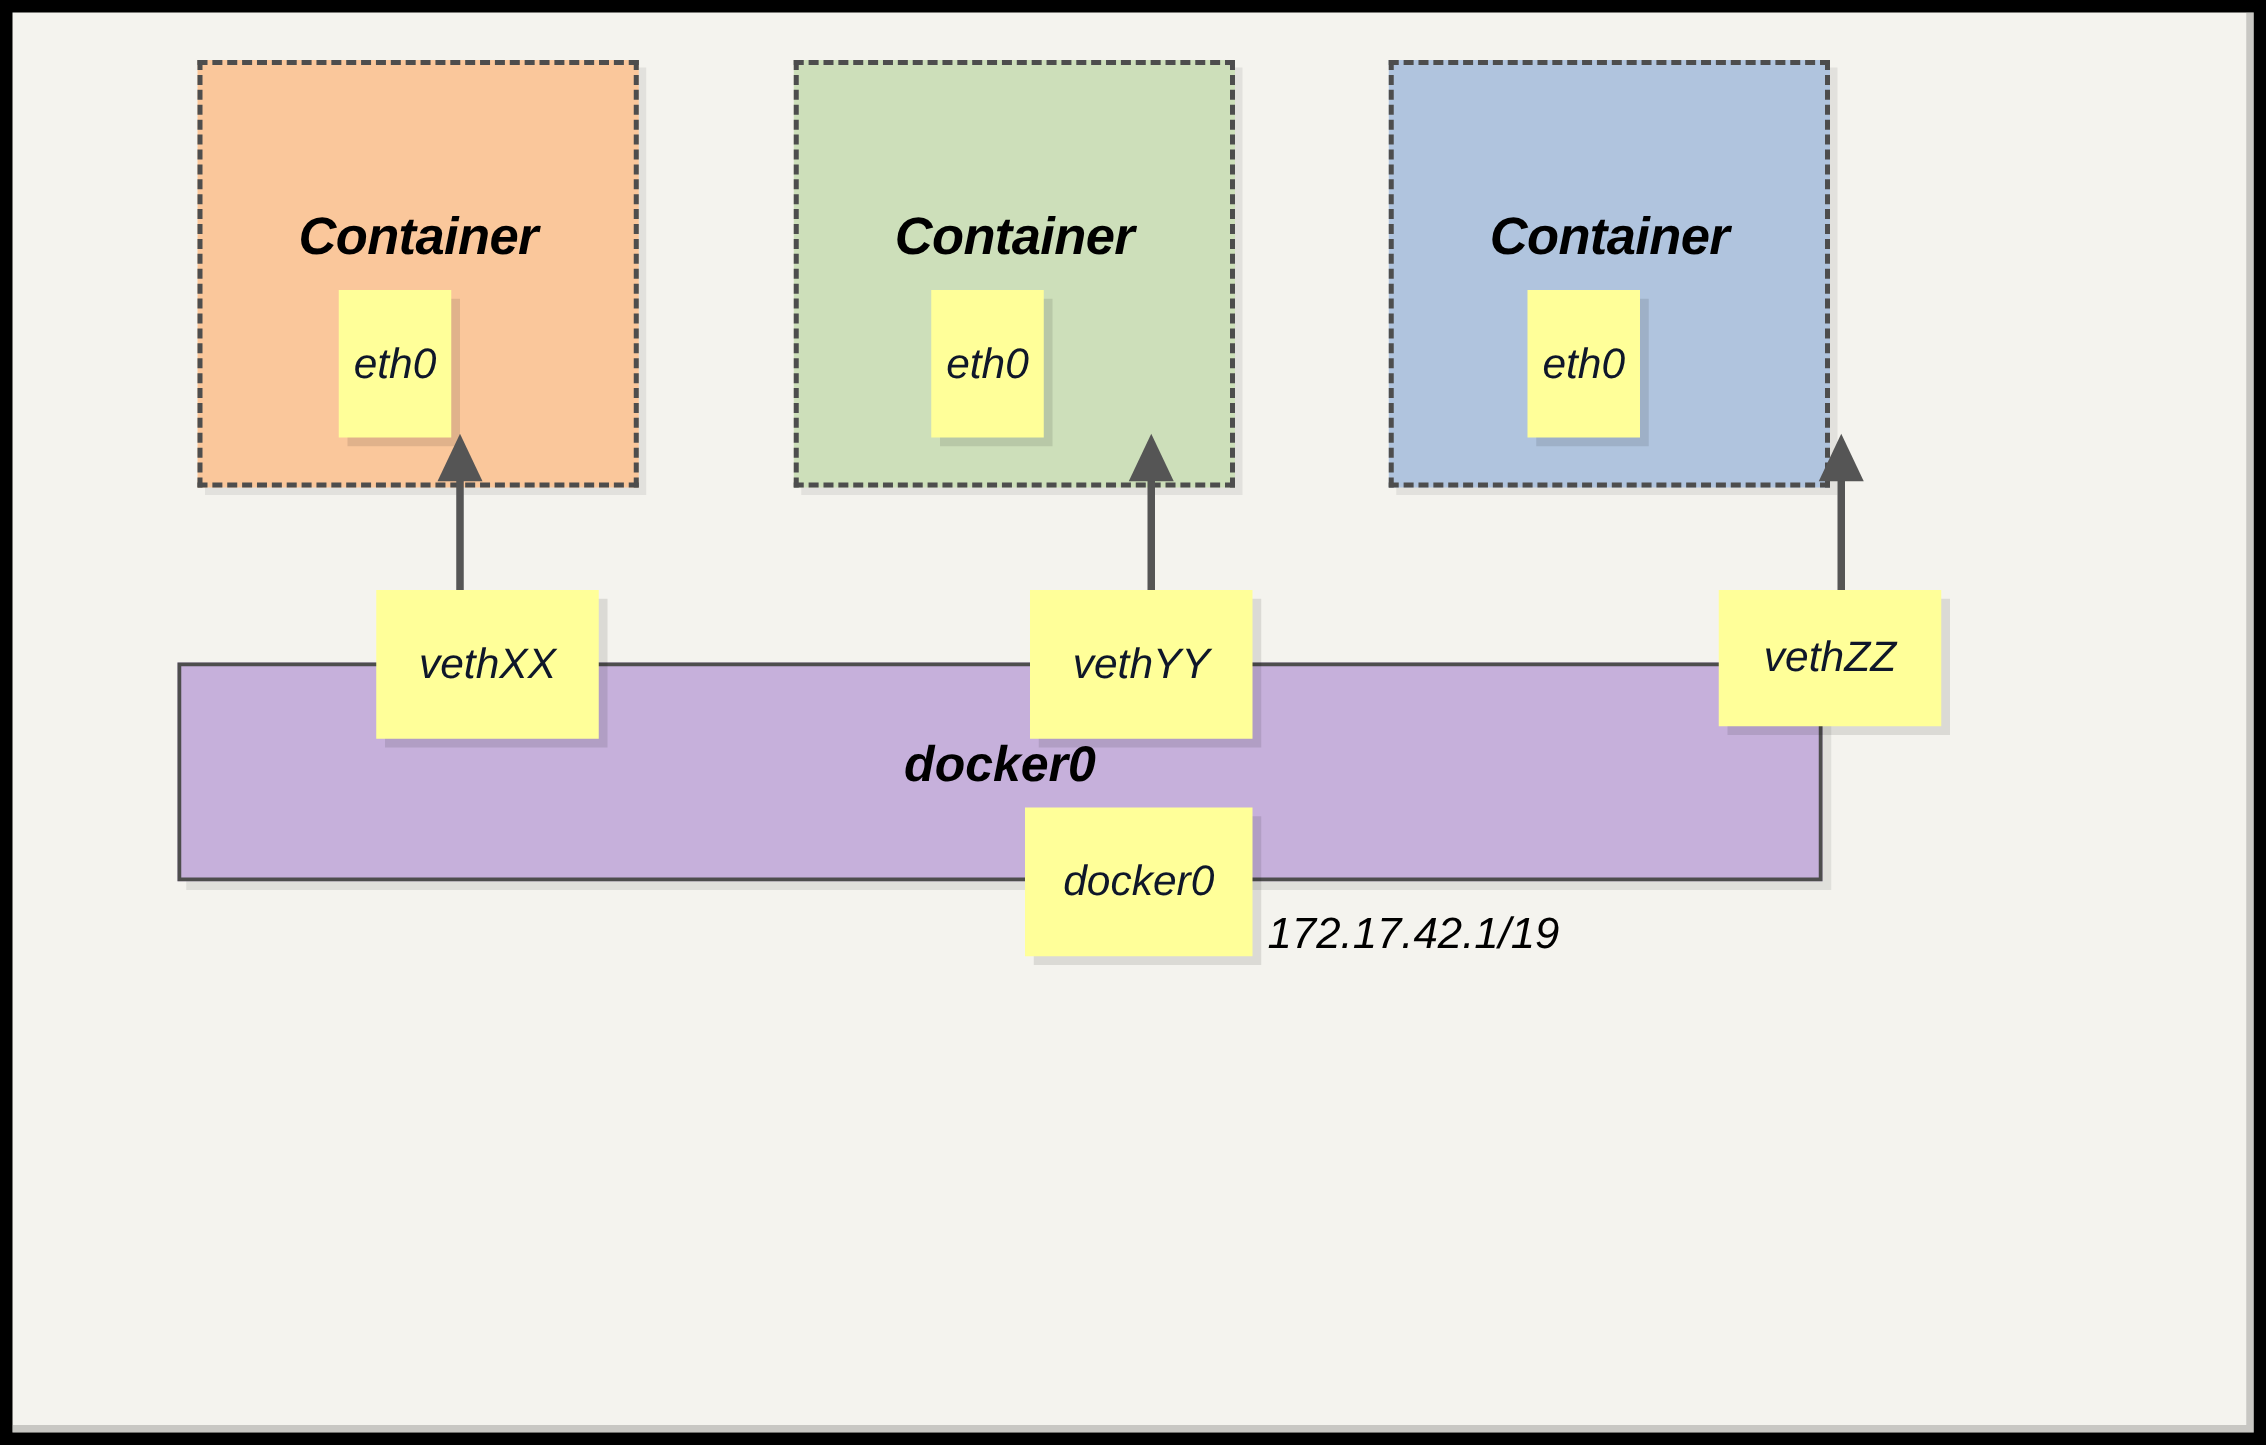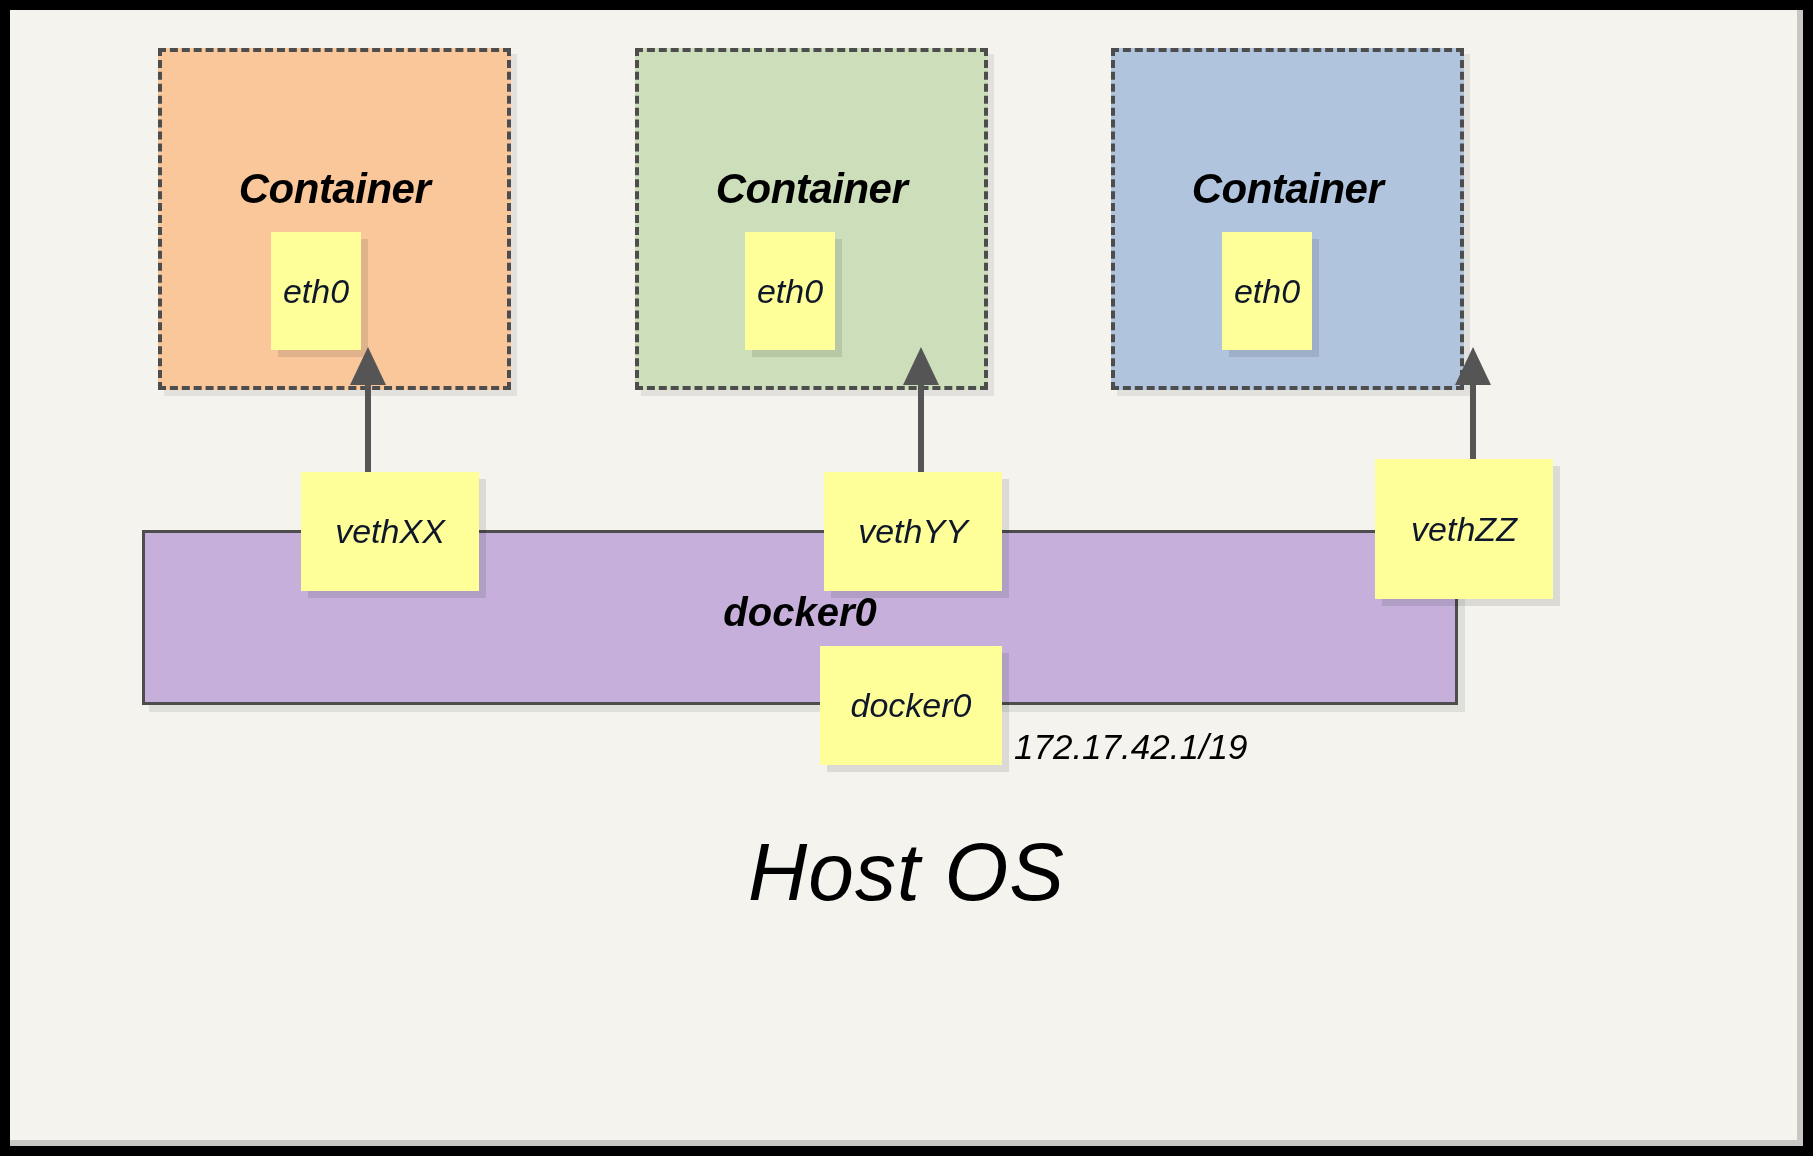--- a/index.html
+++ b/index.html
@@ -128,22 +128,21 @@
     </svg>
 
     <div class="bridge-bar" style="left:132px; top:520px; width:1316px; height:175px;"></div>
 
     <div class="bridge-title" style="left:132px; top:580px; width:1316px; text-align:center;">docker0</div>
 
     <div class="nic-box" style="left:260px; top:462px; width:178px; height:119px;margin-left:31px;">vethXX</div>
 
     <div class="nic-box" style="left:814px; top:462px; width:178px; height:119px;">vethYY</div>
 
-    <div class="nic-box" style="left:1365px; top:449px; width:178px; height:140px;">vethZZ</div>
+    <div class="nic-box" style="left:1365px; top:462px; width:178px; height:109px;">vethZZ</div>
 
     <div class="nic-box" style="left:810px; top:636px; width:182px; height:119px;">docker0</div>
 
     <div class="ip-label" style="left:1004px; top:717px;">172.17.42.1/19</div>
 
-    <div class="host-label" style="left:0px; top:815px;">Host OS</div>
 
   </div>
 </div>
 
 </body></html>

